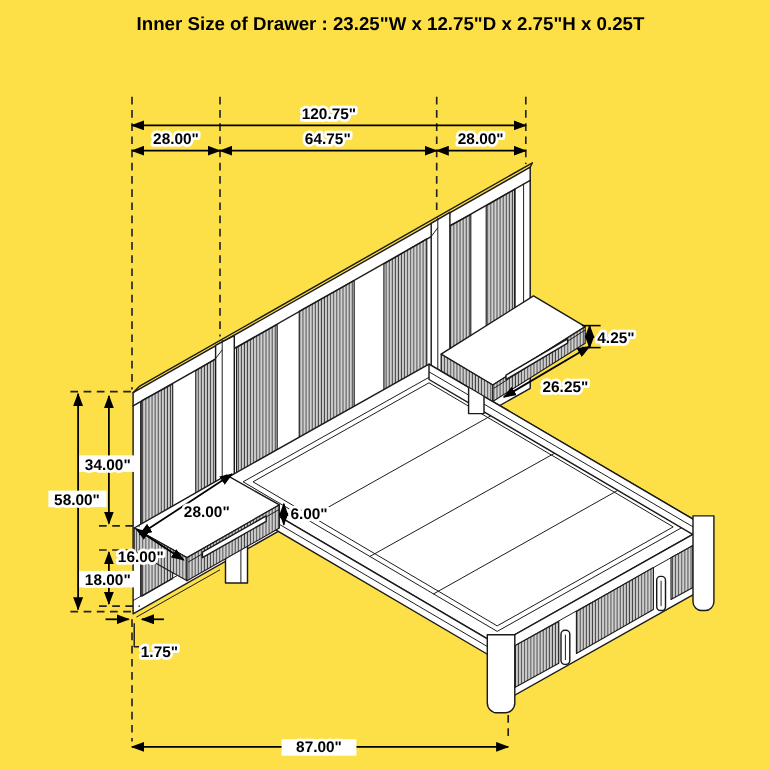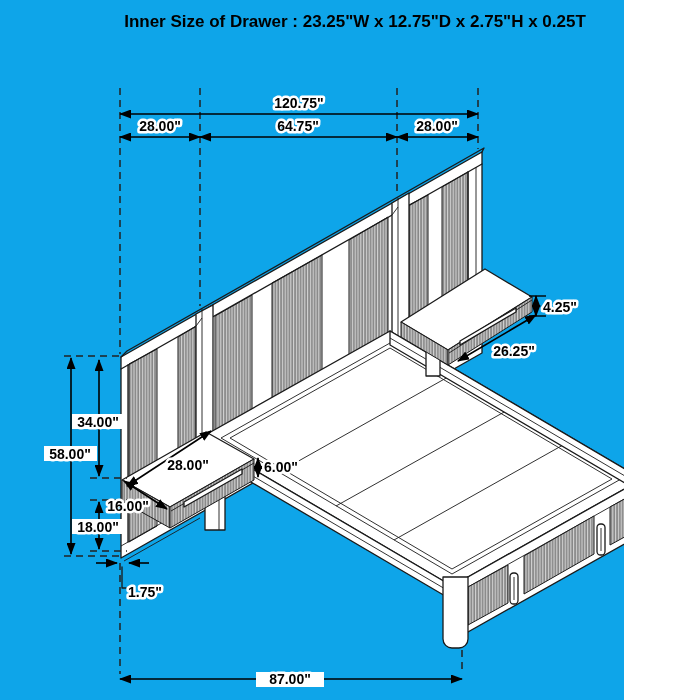--- a/index.html
+++ b/index.html
@@ -1,16 +1,16 @@
 <!DOCTYPE html>
 <html><head>
 <meta charset="utf-8">
 <style>
   html,body{margin:0;padding:0;background:#fff;}
-  #stage{position:relative;width:624px;height:700px;background:#0ea5e9;overflow:hidden;}
+  #stage{position:relative;width:700px;height:700px;background:#fde047;overflow:hidden;}
   svg{display:block;}
   .ln{stroke:#1a1a1a;stroke-width:1.3;fill:none;stroke-linejoin:round;stroke-linecap:round;}
   .thin{stroke:#1a1a1a;stroke-width:0.9;fill:none;}
   .fw{fill:#ffffff;stroke:#1a1a1a;stroke-width:1.3;stroke-linejoin:round;}
   .fr{fill:url(#rib);stroke:#1a1a1a;stroke-width:1;stroke-linejoin:round;}
   .dash{stroke:#222;stroke-width:1.5;stroke-dasharray:7 5;fill:none;}
   .dimln{stroke:#000;stroke-width:1.6;fill:none;marker-start:url(#ah);marker-end:url(#ah);}
   .tick{stroke:#000;stroke-width:1.4;}
   .dim{font:bold 14px "Liberation Sans",sans-serif;fill:#000;paint-order:stroke;stroke:#fff;stroke-width:5px;stroke-linejoin:round;}
   .ttl{font:bold 17px "Liberation Sans",sans-serif;fill:#000;}

